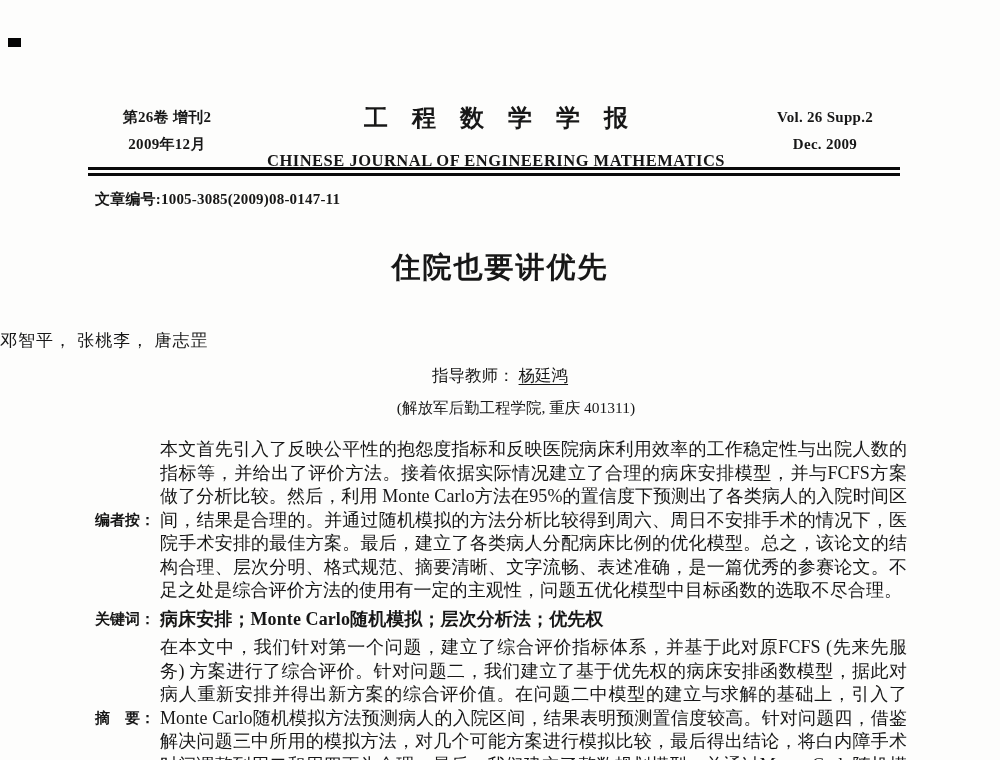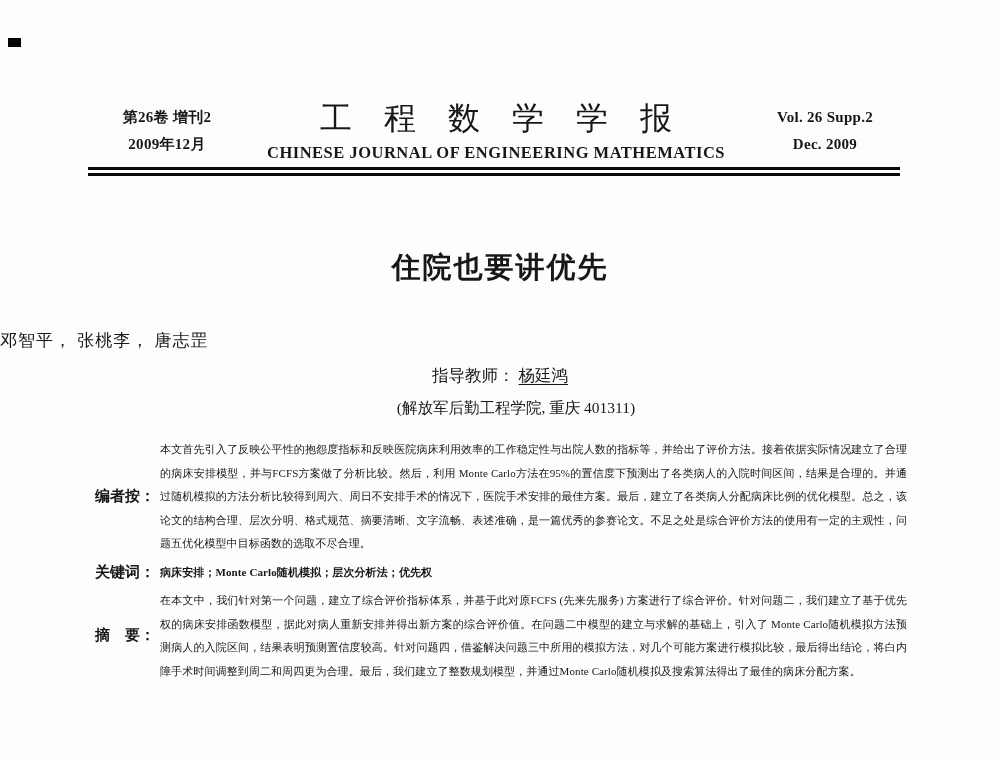--- a/index.html
+++ b/index.html
@@ -35,27 +35,27 @@
     font-size: 15px;
     font-weight: bold;
     line-height: 27px;
     letter-spacing: 0.3px;
   }
   .jh-center {
     flex: 1;
     text-align: center;
   }
   .jh-title-cn {
-    font-size: 32px;
-    font-weight: normal;
+    font-size: 24px;
+    font-weight: bold;
     line-height: 28px;
     white-space: nowrap;
   }
   .jh-title-en {
-    margin-top: 11px;
+    margin-top: 19px;
     font-size: 16.5px;
     font-weight: bold;
     letter-spacing: 0.5px;
     white-space: nowrap;
   }
   .rule {
     position: absolute;
     left: 88px;
     right: 100px;
     background: #0a0a0a;
@@ -124,21 +124,21 @@
   .para-label {
     width: 65px;
     flex-shrink: 0;
     font-size: 15px;
     font-weight: bold;
     line-height: 23.5px;
     white-space: nowrap;
   }
   .para-text {
     flex: 1;
-    font-size: 11px;
+    font-size: 18px;
     line-height: 23.5px;
     text-align: justify;
     letter-spacing: 0.1px;
   }
   .keywords .para-text { font-weight: bold; }
 </style>
 </head>
 <body>
 
 <div class="page">
@@ -156,20 +156,21 @@
     </div>
     <div class="jh-side">
       <div>Vol. 26 Supp.2</div>
       <div>Dec. 2009</div>
     </div>
   </div>
 
   <div class="rule rule-top"></div>
   <div class="rule rule-bottom"></div>
 
+  <div class="article-no">文章编号:1005-3085(2009)08-0147-11</div>
 
   <div class="paper-title">住院也要讲优先</div>
 
   <div class="authors">邓智平， 张桃李， 唐志罡</div>
 
   <div class="advisor">
     <span>指导教师： </span><span class="advisor-name">杨廷鸿</span>
   </div>
 
   <div class="affiliation">(解放军后勤工程学院, 重庆  401311)</div>

